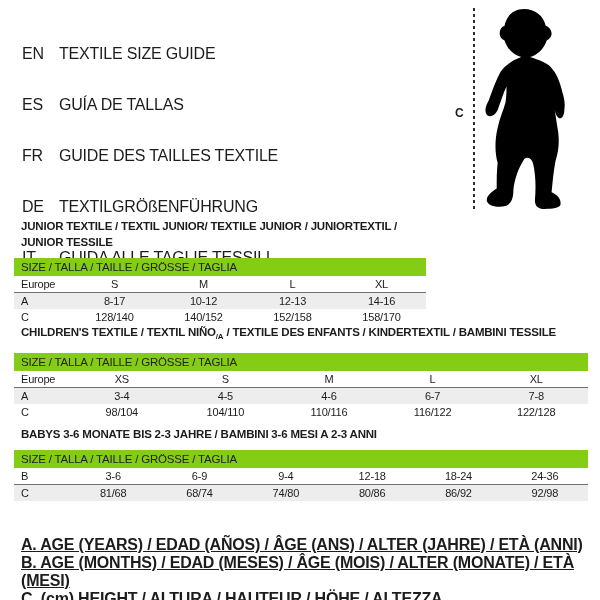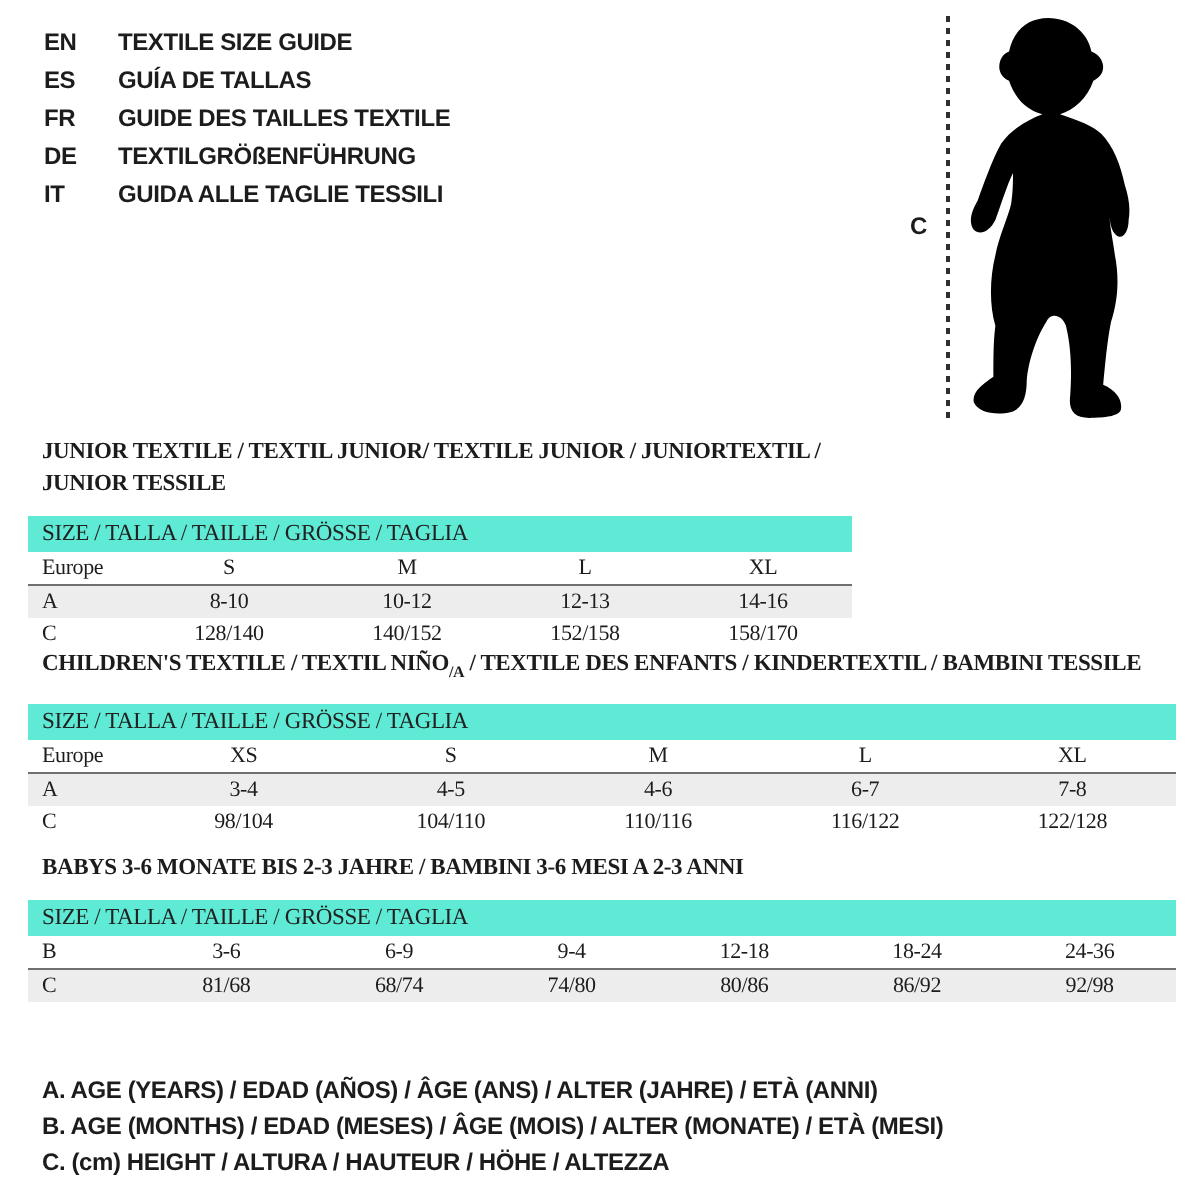--- a/index.html
+++ b/index.html
@@ -3,43 +3,43 @@
 <meta charset="utf-8">
 <style>
   html,body{margin:0;padding:0;background:#fff;}
   #canvas{
     position:relative;width:600px;height:600px;background:#fff;overflow:hidden;
     font-family:"Liberation Sans",sans-serif;color:#1c1c1c;
     -webkit-font-smoothing:antialiased;
   }
   
   #lang-block{position:absolute;left:22px;top:12px;}
-  .lang-row{display:flex;line-height:19px;font-size:12px;font-weight:700;letter-spacing:-0.2px;}
+  .lang-row{display:flex;line-height:19px;font-size:16px;font-weight:400;letter-spacing:-0.2px;margin-top:32px;}
   .lang-code{width:37px;}
   
   #measure-line{position:absolute;left:473px;top:8px;width:2px;height:202px;
     background:repeating-linear-gradient(to bottom,#2e2e2e 0 3px,transparent 3px 6px);}
   #measure-label{position:absolute;left:455px;top:106px;font-size:12px;font-weight:700;}
   #baby-figure{position:absolute;left:482px;top:5px;width:98px;height:210px;}
   
-  .section{position:absolute;left:14px;font-family:Liberation Serif, serif;}
+  .section{position:absolute;left:14px;}
   #sec-junior{top:218px;width:412px;}
   #sec-children{top:324px;width:574px;}
   #sec-babies{top:426px;width:574px;}
   .t-title{margin:0 0 8px 7px;font-size:11.5px;font-weight:700;letter-spacing:-0.2px;line-height:16px;}
   .t-title sub{font-size:8px;}
   table{border-collapse:collapse;table-layout:fixed;width:100%;}
-  tr.bar td{background:#5eead4;height:18px;font-size:11.5px;color:#222;
+  tr.bar td{background:#84cc16;height:18px;font-size:11.5px;color:#222;
     padding:0 0 0 7px;text-align:left;letter-spacing:-0.2px;}
   td{height:16px;font-size:11px;padding:0;text-align:center;vertical-align:middle;letter-spacing:-0.2px;}
   td.lbl{text-align:left;padding-left:7px;}
   tr.shaded td{background:#ededed;border-top:1px solid #6f6f6f;}
   
   #footnotes{position:absolute;left:21px;top:536px;}
-  .footnote{font-size:12px;font-weight:700;line-height:18px;letter-spacing:-0.2px;}
+  .footnote{font-size:16px;font-weight:700;line-height:18px;letter-spacing:-0.2px;text-decoration:underline;}
 </style>
 </head>
 <body>
 
 <div id="canvas">
 
   <div id="lang-block">
       <div class="lang-row">
         <span class="lang-code">EN</span>
         <span>TEXTILE SIZE GUIDE</span>
@@ -123,21 +123,21 @@
           </tr>
           <tr>
             <td class="lbl">Europe</td>
             <td>S</td>
             <td>M</td>
             <td>L</td>
             <td>XL</td>
           </tr>
           <tr class="shaded">
             <td class="lbl">A</td>
-            <td>8-10</td>
+            <td>8-17</td>
             <td>10-12</td>
             <td>12-13</td>
             <td>14-16</td>
           </tr>
           <tr>
             <td class="lbl">C</td>
             <td>128/140</td>
             <td>140/152</td>
             <td>152/158</td>
             <td>158/170</td>

